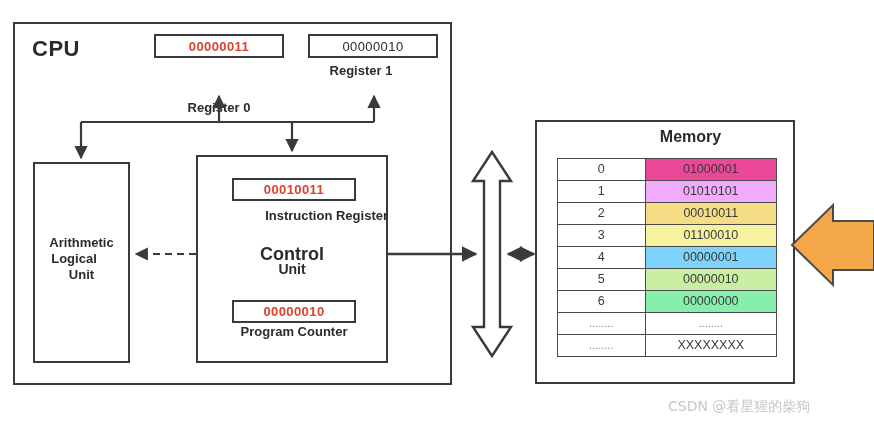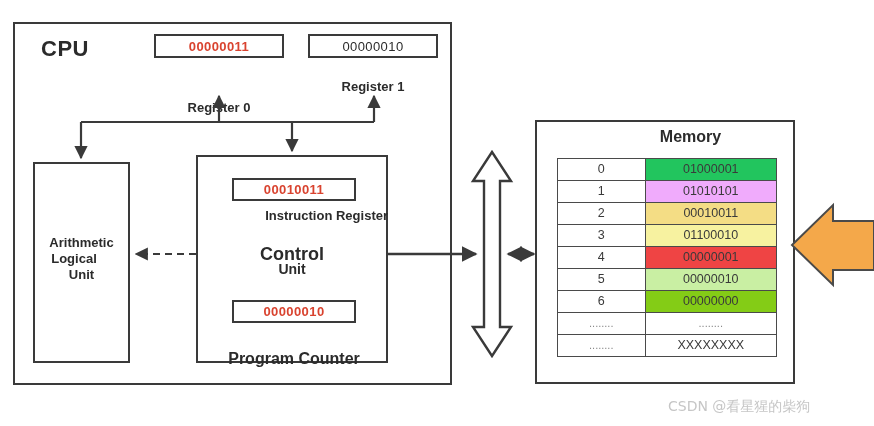--- a/index.html
+++ b/index.html
@@ -16,91 +16,91 @@
   #mem-table{position:absolute;left:557px;top:158px;width:220px;border-collapse:collapse;}
   #mem-table td{border:1.6px solid #4a4a4a;height:21px;text-align:center;
       font-size:12.5px;color:#3a3a3a;padding:0;line-height:21px;}
   #mem-table td.addr{width:88px;background:#ffffff;}
   #mem-table td.data{width:132px;}
   #mem-table tr.hdr td{font-size:12.5px;color:#3a3a3a;background:#ffffff;height:22px;line-height:22px;}
   .memtitle{position:absolute;left:535px;top:128px;width:311px;text-align:center;
       font-size:16px;font-weight:bold;color:#2b2b2b;}
   .wm{position:absolute;left:668px;top:398px;font-size:14px;color:#c6c6c6;
       font-family:"DejaVu Sans",sans-serif;white-space:nowrap;}
-  .cpu-title{position:absolute;left:41px;top:36px;font-size:22px;font-weight:bold;color:#2b2b2b;letter-spacing:.5px;}
+  .cpu-title{position:absolute;left:32px;top:36px;font-size:22px;font-weight:bold;color:#2b2b2b;letter-spacing:.5px;}
 </style>
 </head>
 <body>
 
 <div class="box" style="left:13px;top:22px;width:439px;height:363px;"></div>
 
 <div class="cpu-title">CPU</div>
 
 <div class="thinbox" style="left:154px;top:34px;width:130px;height:24px;">
   <span class="binred">00000011</span>
 </div>
 <div class="lbl" style="left:154px;top:63px;width:130px;font-size:13px;margin-top:37px;">Register 0</div>
 
 <div class="thinbox" style="left:308px;top:34px;width:130px;height:24px;">
   <span class="binblk">00000010</span>
 </div>
-<div class="lbl" style="left:308px;top:63px;width:130px;font-size:13px;margin-top:16px;">Register 1</div>
+<div class="lbl" style="left:296px;top:63px;width:130px;font-size:13px;">Register 1</div>
 
 <div class="box" style="left:33px;top:162px;width:97px;height:201px;"></div>
 <div class="lbl" style="left:33px;top:235px;width:97px;font-size:13px;">Arithmetic</div>
 <div class="lbl" style="left:33px;top:251px;width:82px;font-size:13px;">Logical</div>
 <div class="lbl" style="left:33px;top:267px;width:97px;font-size:13px;">Unit</div>
 
 <div class="box" style="left:196px;top:155px;width:192px;height:208px;"></div>
 
 <div class="thinbox" style="left:232px;top:178px;width:124px;height:23px;">
   <span class="binred">00010011</span>
 </div>
 <div class="lbl" style="left:196px;top:208px;width:192px;font-size:13px;text-align:right;">Instruction Register</div>
 
 <div class="lbl" style="left:196px;top:244px;width:192px;font-size:18px;">Control</div>
 <div class="lbl" style="left:196px;top:261px;width:192px;font-size:14px;">Unit</div>
 
 <div class="thinbox" style="left:232px;top:300px;width:124px;height:23px;">
   <span class="binred">00000010</span>
 </div>
-<div class="lbl" style="left:196px;top:350px;width:196px;font-size:16px;">Program Counter</div>
+<div class="lbl" style="left:196px;top:324px;width:196px;font-size:13px;">Program Counter</div>
 
 <div class="box" style="left:535px;top:120px;width:260px;height:264px;"></div>
 <div class="memtitle">Memory</div>
 
 <table id="mem-table">
   <tbody>
   <tr>
         <td class="addr">0</td>
-        <td class="data" style="background: #22c55e;">01000001</td>
+        <td class="data" style="background: #ec4899;">01000001</td>
       </tr>
       <tr>
         <td class="addr">1</td>
         <td class="data" style="background: #f0abfc;">01010101</td>
       </tr>
       <tr>
         <td class="addr">2</td>
         <td class="data" style="background: rgb(244, 221, 133);">00010011</td>
       </tr>
       <tr>
         <td class="addr">3</td>
         <td class="data" style="background: rgb(247, 242, 160);">01100010</td>
       </tr>
       <tr>
         <td class="addr">4</td>
-        <td class="data" style="background: #ef4444;">00000001</td>
+        <td class="data" style="background: #7dd3fc;">00000001</td>
       </tr>
       <tr>
         <td class="addr">5</td>
         <td class="data" style="background: rgb(201, 239, 163);">00000010</td>
       </tr>
       <tr>
         <td class="addr">6</td>
-        <td class="data" style="background: #84cc16;">00000000</td>
+        <td class="data" style="background: #86efac;">00000000</td>
       </tr>
       <tr>
         <td class="addr" style="color: rgb(138, 138, 138); font-size: 11px;">........</td>
         <td class="data" style="background: rgb(255, 255, 255); color: rgb(138, 138, 138); font-size: 11px;">........</td>
       </tr>
       <tr>
         <td class="addr" style="color: rgb(138, 138, 138); font-size: 11px;">........</td>
         <td class="data" style="background: rgb(255, 255, 255);">XXXXXXXX</td>
       </tr>
     </tbody>

